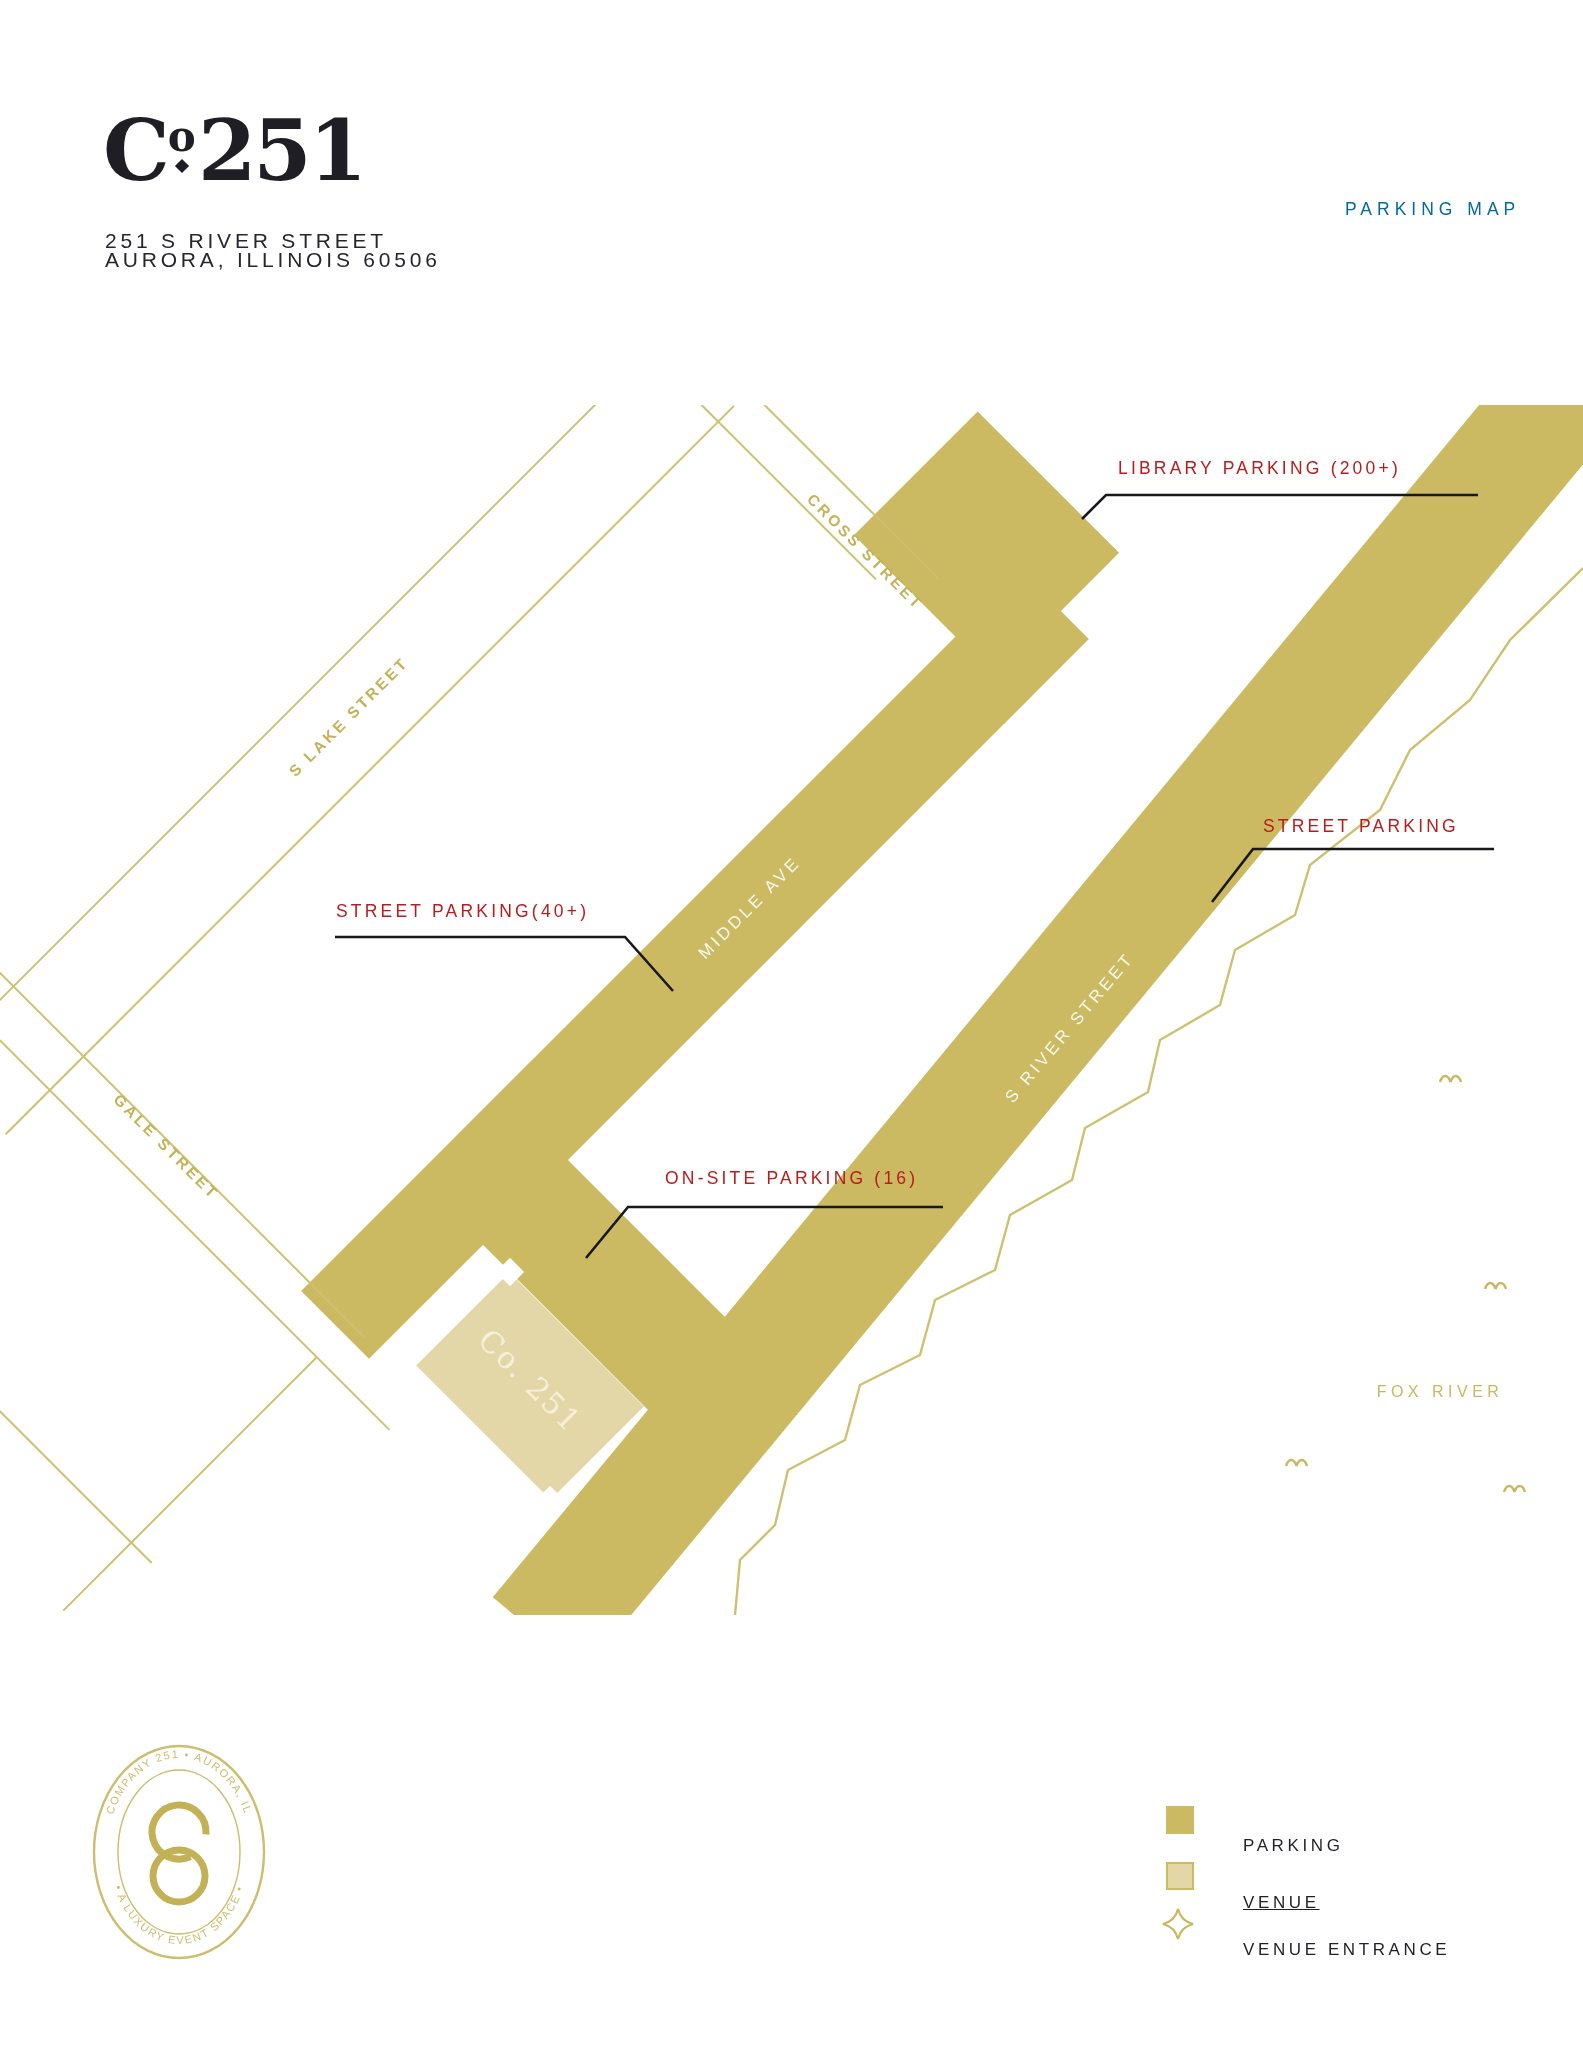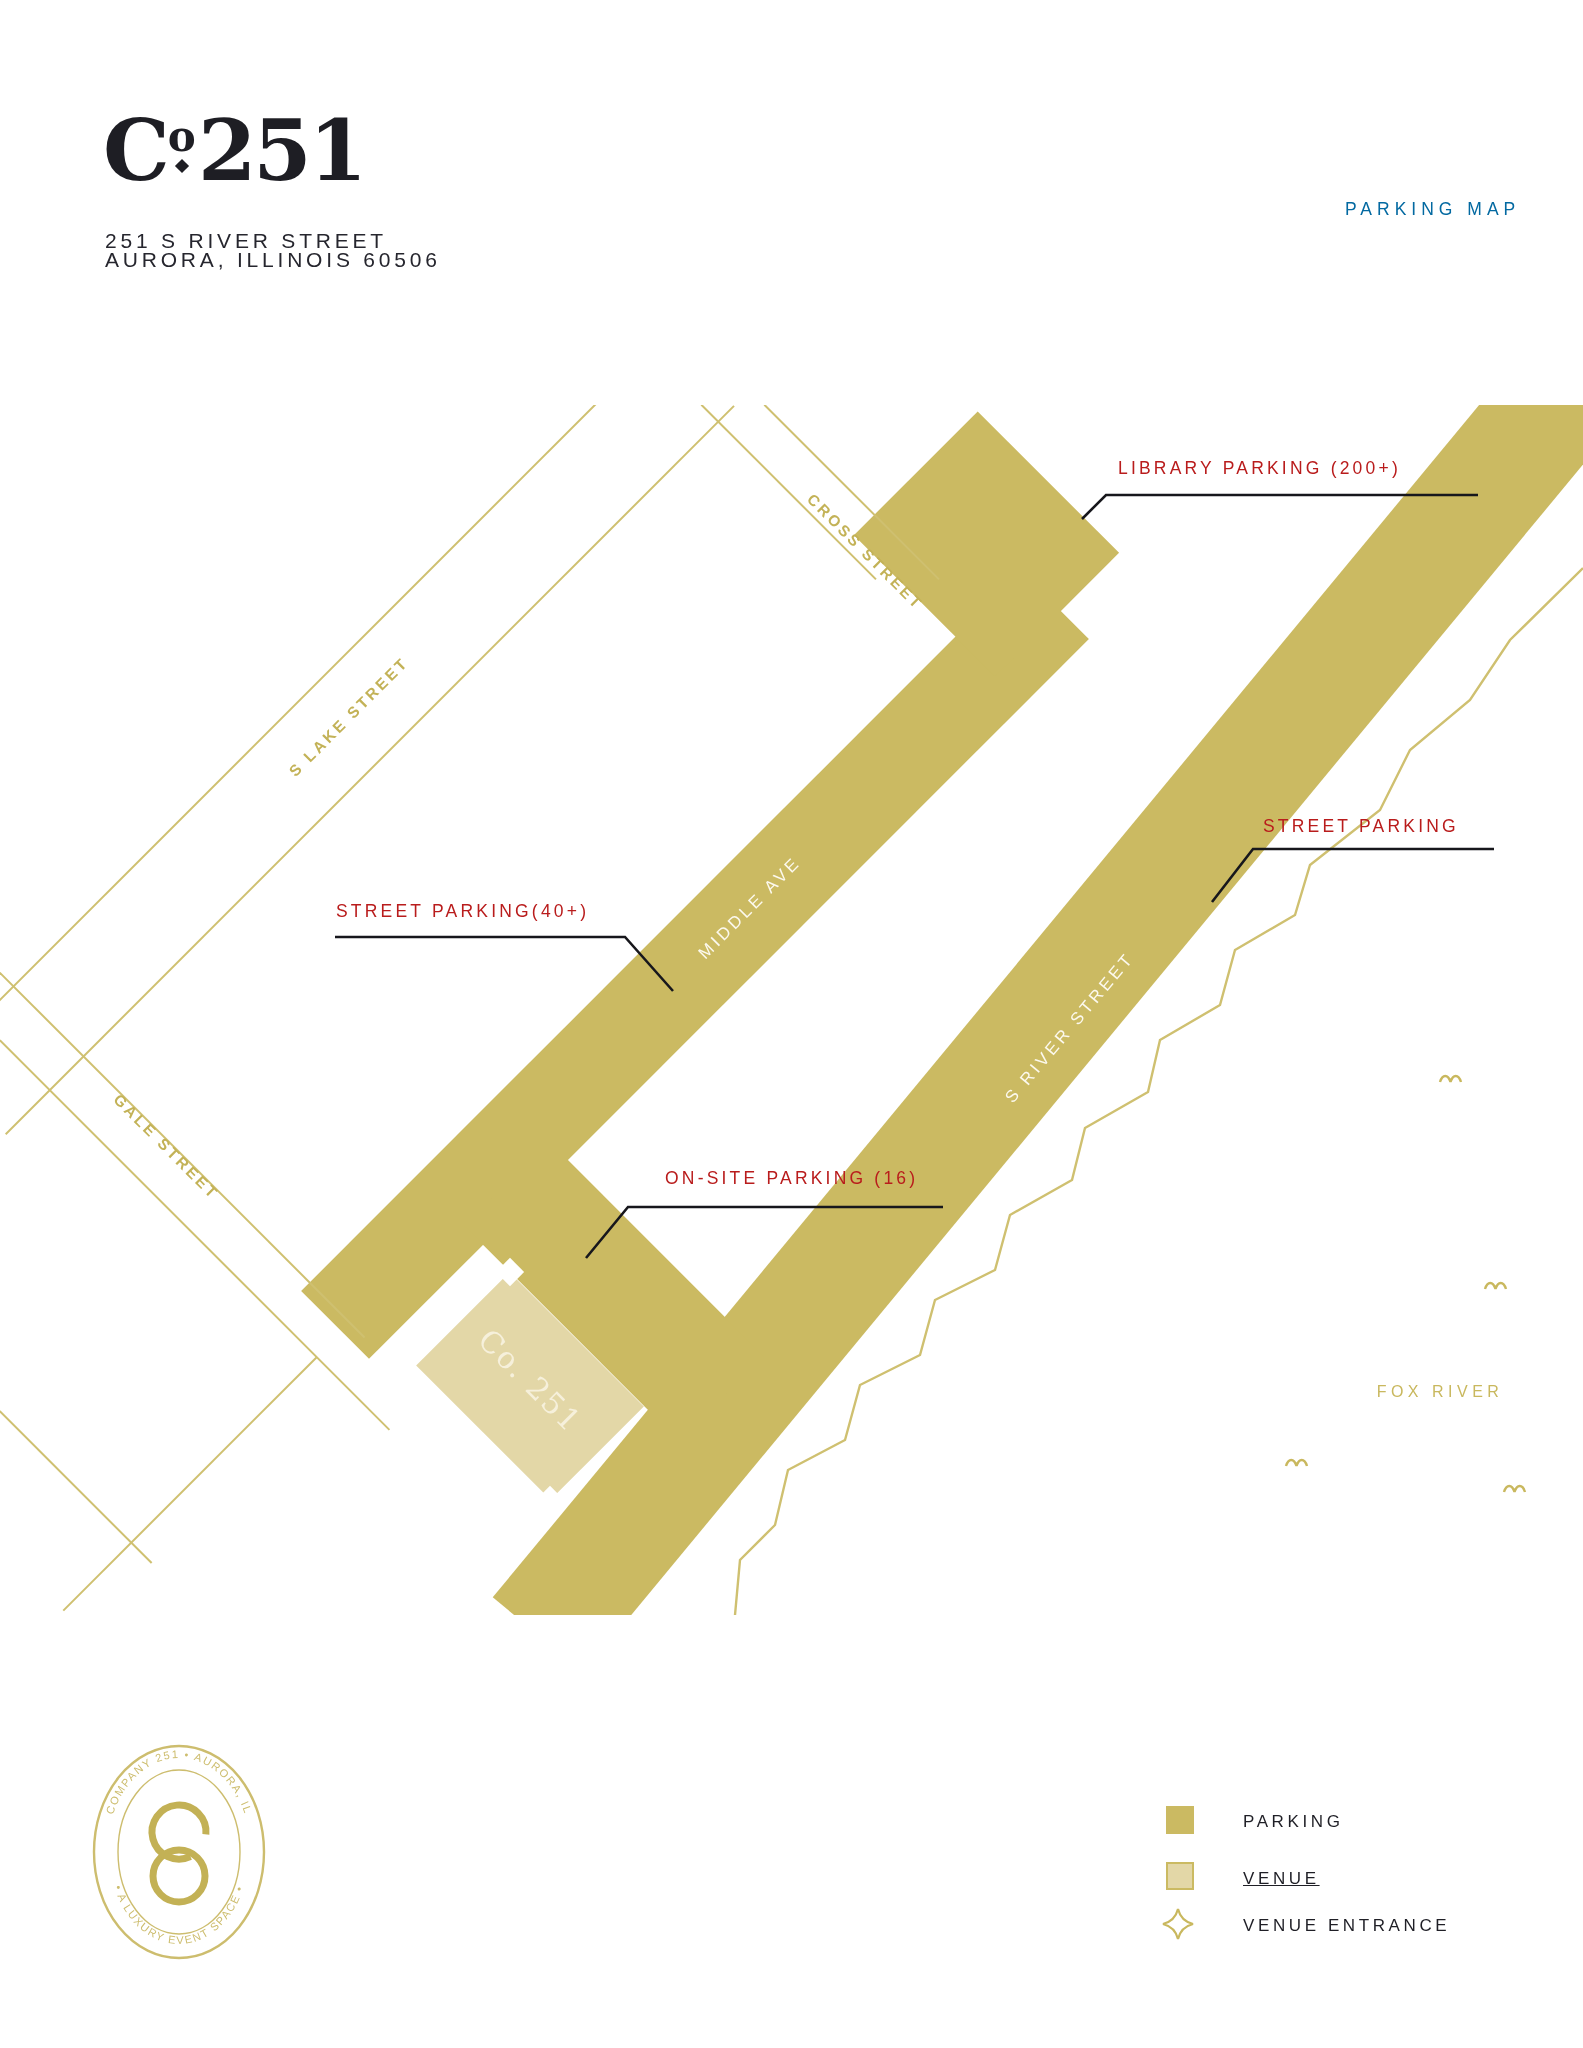--- a/index.html
+++ b/index.html
@@ -25,21 +25,21 @@
   .anno{position:absolute;color:#b91c1c;font-size:17.5px;letter-spacing:3.2px;font-weight:500;white-space:nowrap;}
   .venue-rect{position:absolute;left:435px;top:915px;width:190px;height:132px;background:#e3d7a7;
               transform:rotate(45deg);}
   .venue-label{position:absolute;left:390px;top:958px;width:280px;text-align:center;
                transform:rotate(45deg);font-family:"DejaVu Serif",serif;font-size:30px;
                letter-spacing:2px;color:#f6f0db;}
   .entrance{position:absolute;width:20px;height:20px;background:#ffffff;transform:rotate(45deg);}
   .fox{position:absolute;left:1330px;top:978px;width:220px;text-align:center;color:#c9b85e;
        font-size:16px;letter-spacing:4.5px;font-weight:500;}
   
-  .legend-label{position:absolute;color:#1f1f26;font-size:17px;letter-spacing:3.6px;font-weight:500;}
+  .legend-label{position:absolute;color:#1f1f26;font-size:17px;letter-spacing:3.6px;font-weight:500;margin-top:24px;}
   .sw-parking{left:1166px;top:1806px;width:28px;height:28px;background:#cbba62;}
   .sw-venue{left:1166px;top:1862px;width:24px;height:24px;background:#e3d7a7;border:2px solid #cbba62;}
 </style>
 </head>
 <body>
 
 <div class="abs logo">
   <span class="big">C</span>
   <span class="o-stack">
     <span class="small-o">o</span>

